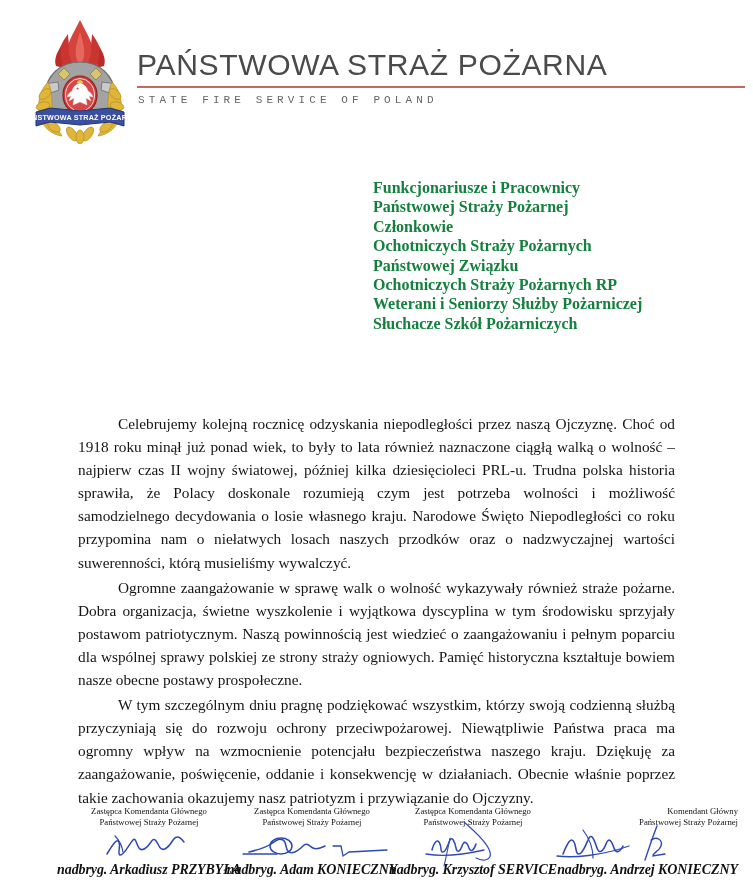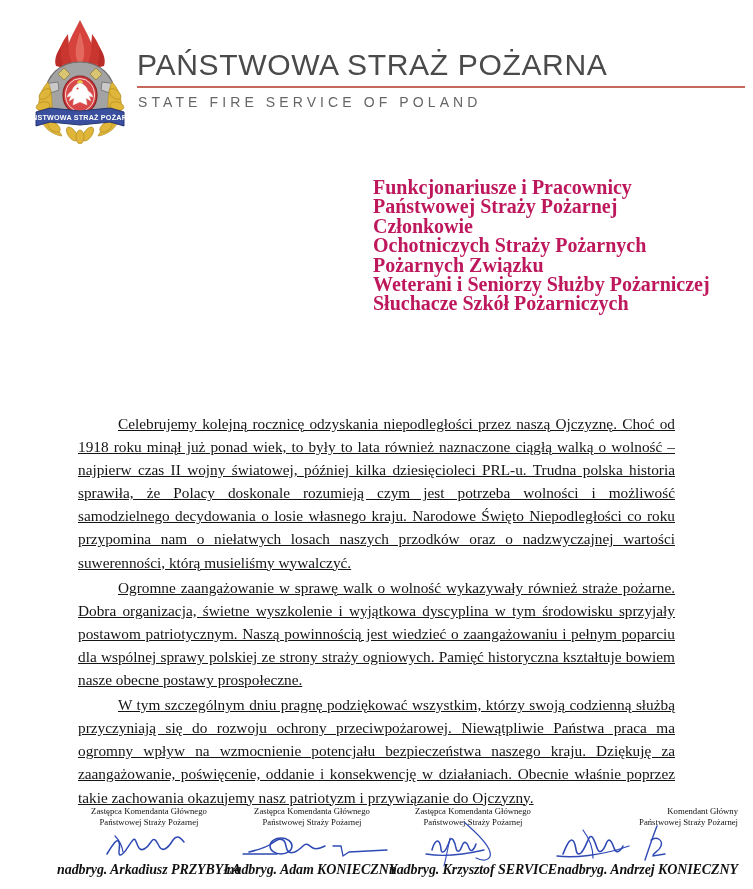--- a/index.html
+++ b/index.html
@@ -54,57 +54,56 @@
   }
 
   .rule {
     margin-top: 5px;
     width: 608px;
     height: 2px;
     background: #c4695b;
   }
 
   .org-subtitle {
-    font-family: Liberation Sans, sans-serif;
-    font-size: 14px;
+    font-family: Liberation Mono, monospace;
+    font-size: 11px;
     letter-spacing: 4.1px;
     color: #666666;
     margin: 6px 0 0 1px;
     white-space: nowrap;
   }
 
   
   .addressee {
     position: absolute;
     left: 373px;
     top: 178px;
     width: 350px;
     font-family: "Liberation Serif", serif;
     font-weight: bold;
-    font-size: 20px;
+    font-size: 16px;
     line-height: 19.4px;
-    color: #be185d;
+    color: #15803d;
   }
   .addressee div { white-space: nowrap; }
 
   
   .body-text {
     position: absolute;
     left: 78px;
     top: 412px;
     width: 597px;
     font-size: 15.3px;
     line-height: 23.1px;
     text-align: justify;
     color: #141414;
   }
   .body-text p {
     margin: 0 0 2px 0;
     text-indent: 40px;
-    text-decoration: underline;
   }
 
   
   .signatures {
     position: absolute;
     left: 0;
     top: 806px;
     width: 608px;
     height: 83px;
   }
@@ -207,21 +206,22 @@
     <div class="rule"></div>
     <div class="org-subtitle">STATE FIRE SERVICE OF POLAND</div>
   </div>
 </div>
 
 <div class="addressee">
   <div>Funkcjonariusze i Pracownicy</div>
   <div>Państwowej Straży Pożarnej</div>
   <div>Członkowie</div>
   <div>Ochotniczych Straży Pożarnych</div>
-  <div>Pożarnych Związku</div>
+  <div>Państwowej Związku</div>
+  <div>Ochotniczych Straży Pożarnych RP</div>
   <div>Weterani i Seniorzy Służby Pożarniczej</div>
   <div>Słuchacze Szkół Pożarniczych</div>
 </div>
 
 <div class="body-text">
   <p>Celebrujemy kolejną rocznicę odzyskania niepodległości przez naszą Ojczyznę. Choć od 1918 roku minął już ponad wiek, to były to lata również naznaczone ciągłą walką o wolność – najpierw czas II wojny światowej, później kilka dziesięcioleci PRL-u. Trudna polska historia sprawiła, że Polacy doskonale rozumieją czym jest potrzeba wolności i możliwość samodzielnego decydowania o losie własnego kraju. Narodowe Święto Niepodległości co roku przypomina nam o niełatwych losach naszych przodków oraz o nadzwyczajnej wartości suwerenności, którą musieliśmy wywalczyć.</p>
   <p>Ogromne zaangażowanie w sprawę walk o wolność wykazywały również straże pożarne. Dobra organizacja, świetne wyszkolenie i wyjątkowa dyscyplina w tym środowisku sprzyjały postawom patriotycznym. Naszą powinnością jest wiedzieć o zaangażowaniu i pełnym poparciu dla wspólnej sprawy polskiej ze strony straży ogniowych. Pamięć historyczna kształtuje bowiem nasze obecne postawy prospołeczne.</p>
   <p>W tym szczególnym dniu pragnę podziękować wszystkim, którzy swoją codzienną służbą przyczyniają się do rozwoju ochrony przeciwpożarowej. Niewątpliwie Państwa praca ma ogromny wpływ na wzmocnienie potencjału bezpieczeństwa naszego kraju. Dziękuję za zaangażowanie, poświęcenie, oddanie i konsekwencję w działaniach. Obecnie właśnie poprzez takie zachowania okazujemy nasz patriotyzm i przywiązanie do Ojczyzny.</p>
 </div>
 

